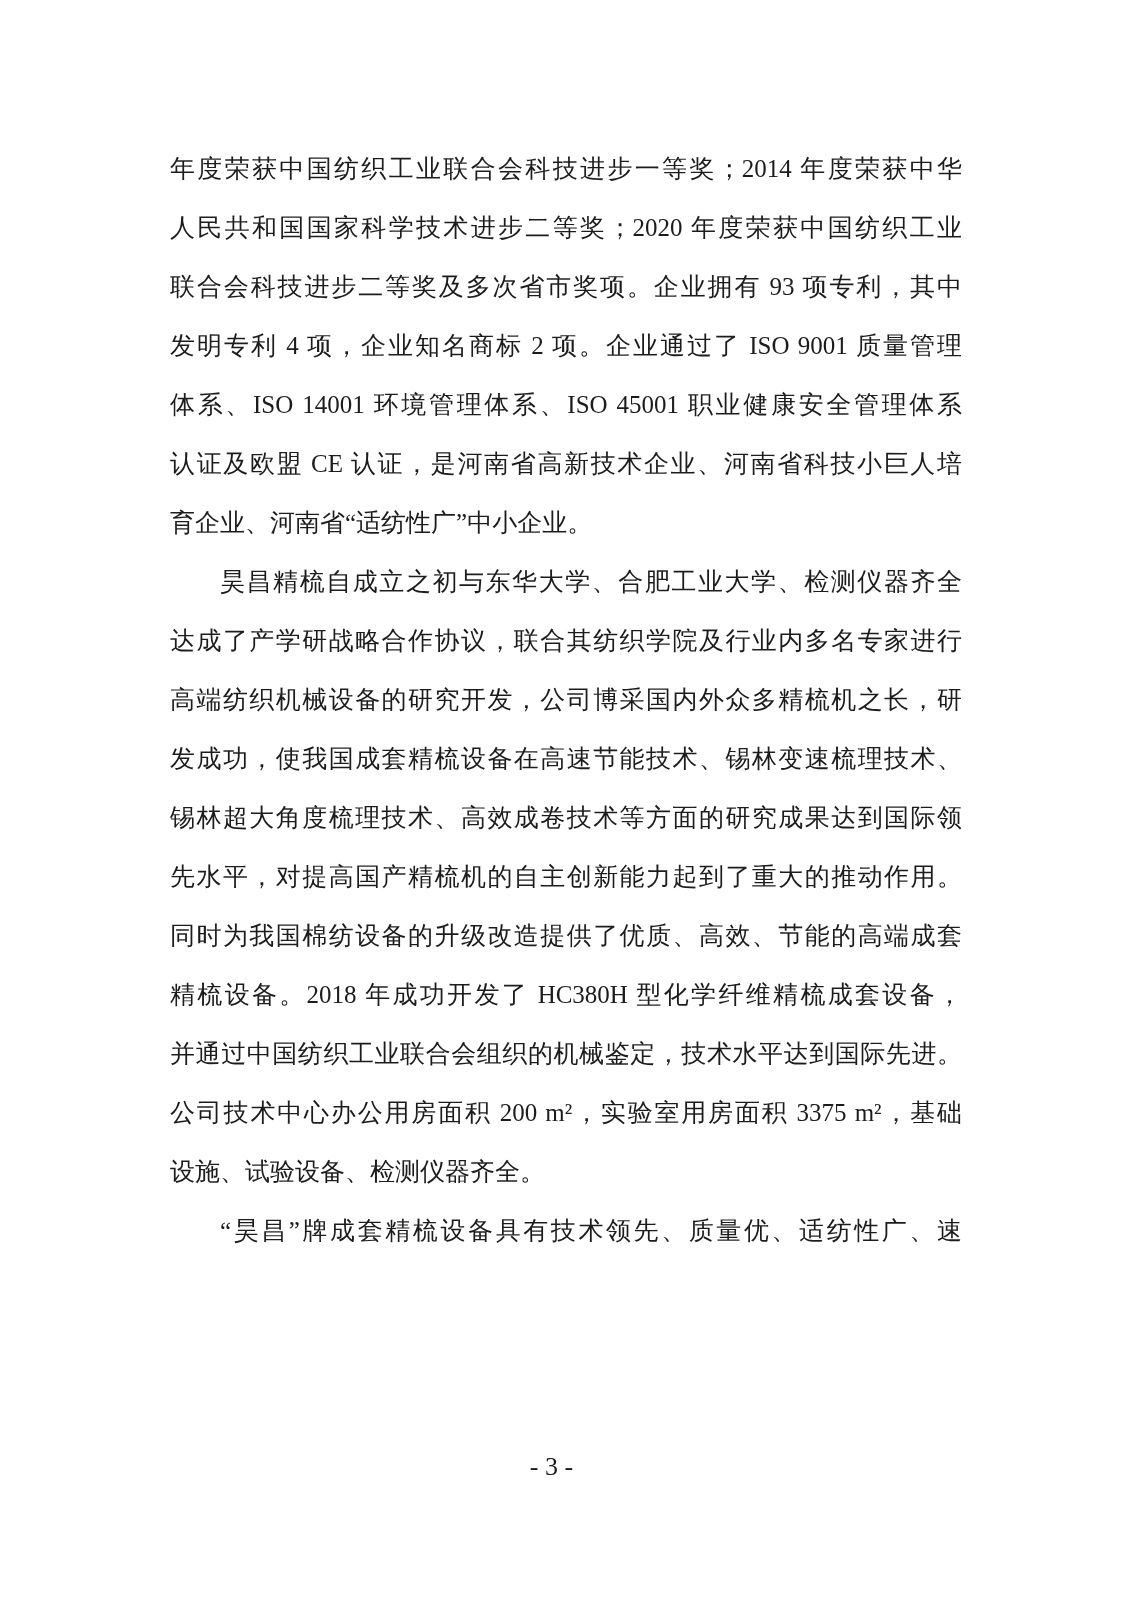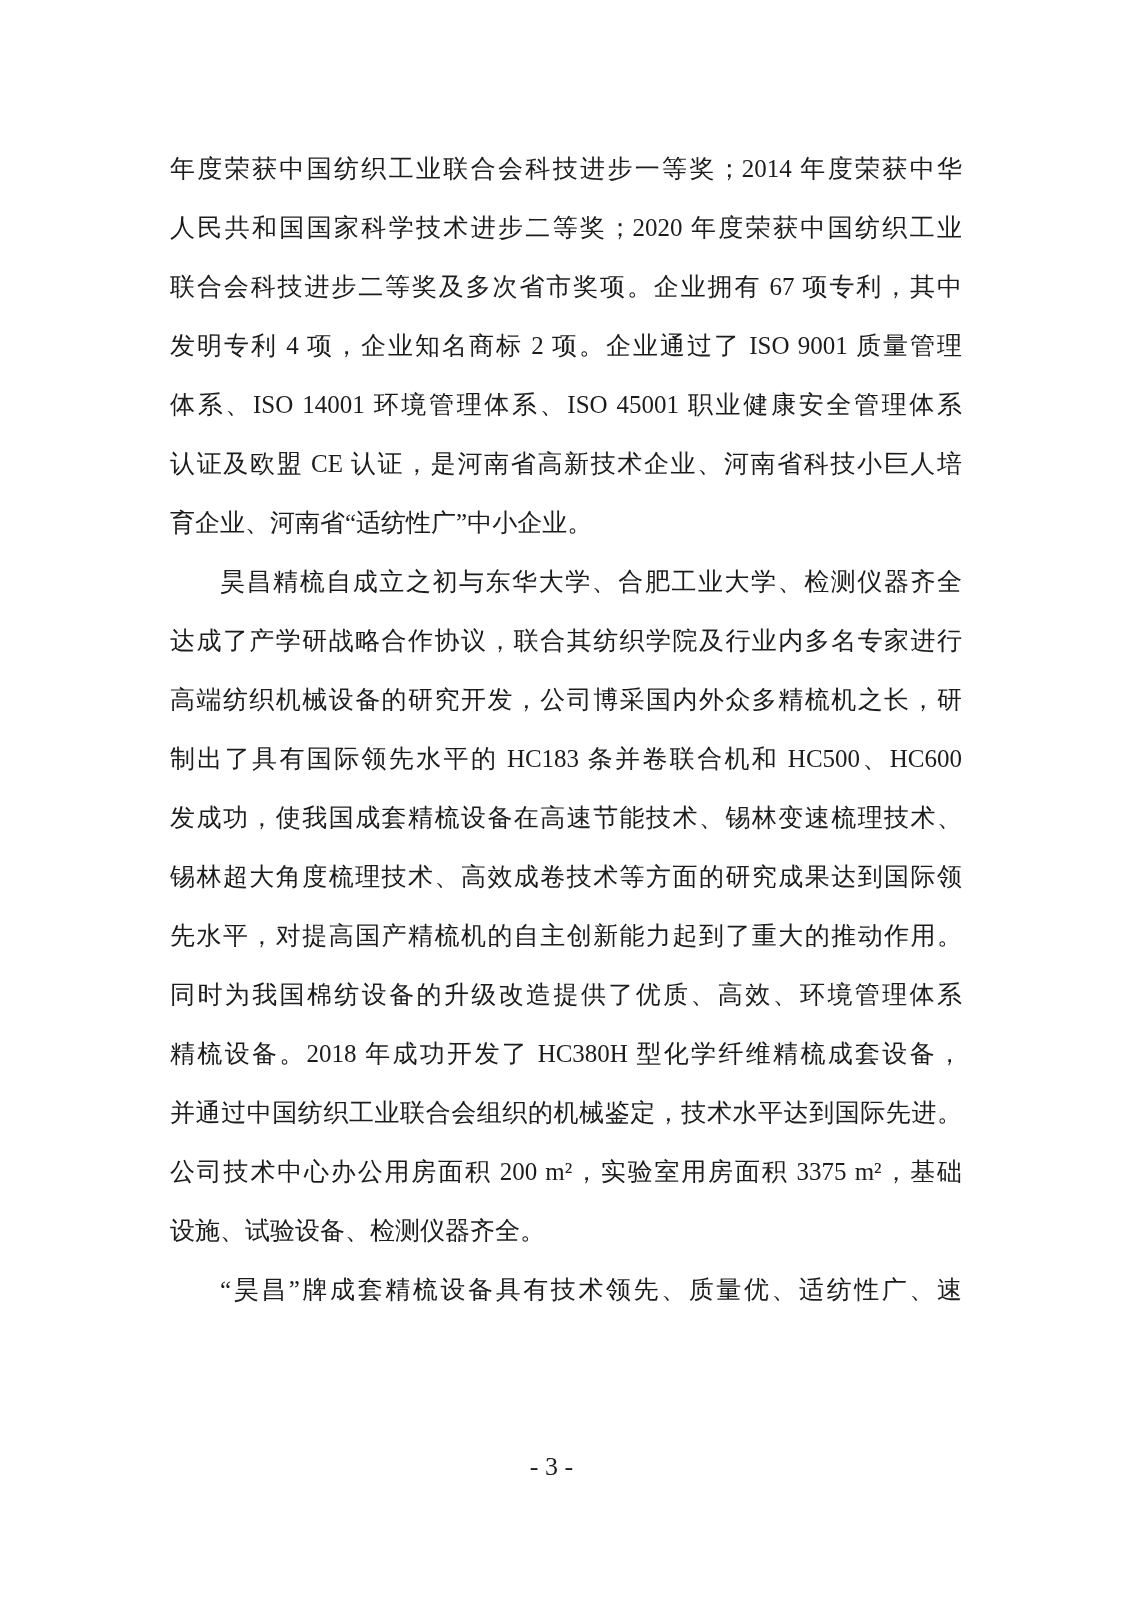--- a/index.html
+++ b/index.html
@@ -49,33 +49,32 @@
     font-size: 26px;
   }
 </style>
 </head>
 <body>
 
 <div class="page">
   <div class="textblock">
     <div class="line">年度荣获中国纺织工业联合会科技进步一等奖；2014 年度荣获中华</div>
     <div class="line">人民共和国国家科学技术进步二等奖；2020 年度荣获中国纺织工业</div>
-    <div class="line">联合会科技进步二等奖及多次省市奖项。企业拥有 67 项专利，其中</div>
+    <div class="line">联合会科技进步二等奖及多次省市奖项。企业拥有 93 项专利，其中</div>
     <div class="line">发明专利 4 项，企业知名商标 2 项。企业通过了 ISO 9001 质量管理</div>
     <div class="line">体系、ISO 14001 环境管理体系、ISO 45001 职业健康安全管理体系</div>
     <div class="line">认证及欧盟 CE 认证，是河南省高新技术企业、河南省科技小巨人培</div>
     <div class="line short">育企业、河南省“适纺性广”中小企业。</div>
     <div class="line indent">昊昌精梳自成立之初与东华大学、合肥工业大学、检测仪器齐全</div>
     <div class="line">达成了产学研战略合作协议，联合其纺织学院及行业内多名专家进行</div>
     <div class="line">高端纺织机械设备的研究开发，公司博采国内外众多精梳机之长，研</div>
-    <div class="line">制出了具有国际领先水平的 HC183 条并卷联合机和 HC500、HC600</div>
     <div class="line">发成功，使我国成套精梳设备在高速节能技术、锡林变速梳理技术、</div>
     <div class="line">锡林超大角度梳理技术、高效成卷技术等方面的研究成果达到国际领</div>
     <div class="line">先水平，对提高国产精梳机的自主创新能力起到了重大的推动作用。</div>
-    <div class="line">同时为我国棉纺设备的升级改造提供了优质、高效、环境管理体系</div>
+    <div class="line">同时为我国棉纺设备的升级改造提供了优质、高效、节能的高端成套</div>
     <div class="line">精梳设备。2018 年成功开发了 HC380H 型化学纤维精梳成套设备，</div>
     <div class="line">并通过中国纺织工业联合会组织的机械鉴定，技术水平达到国际先进。</div>
     <div class="line">公司技术中心办公用房面积 200 m²，实验室用房面积 3375 m²，基础</div>
     <div class="line short">设施、试验设备、检测仪器齐全。</div>
     <div class="line indent">“昊昌”牌成套精梳设备具有技术领先、质量优、适纺性广、速</div>
   </div>
 
   <div class="footer">
     <span>- 3 -</span>
   </div>

